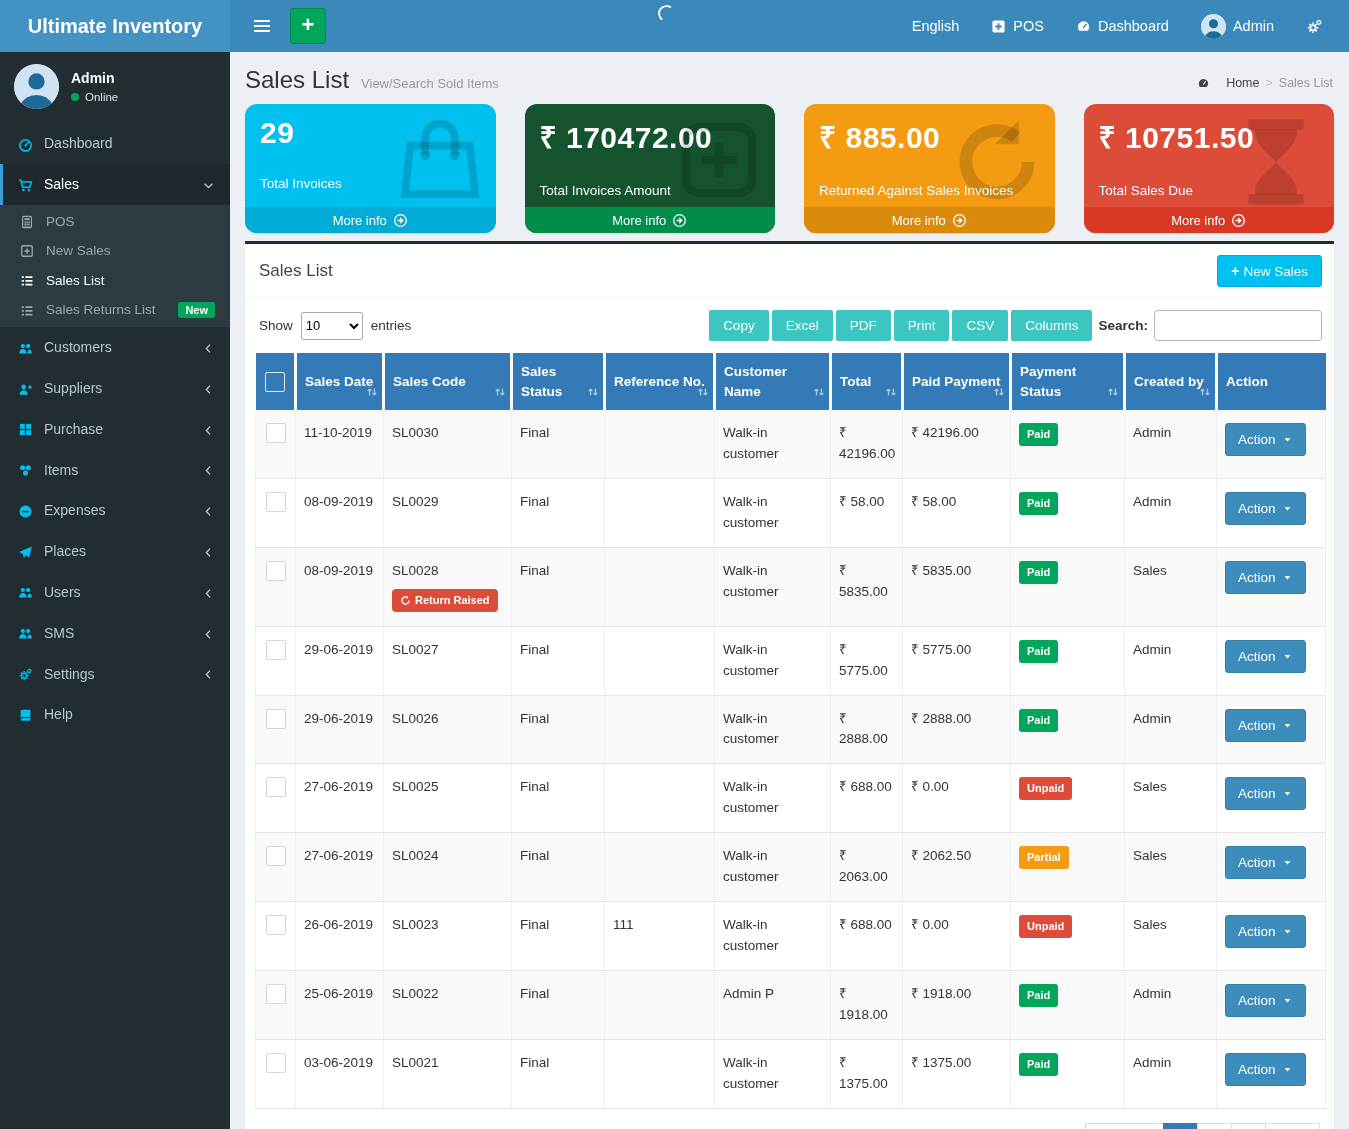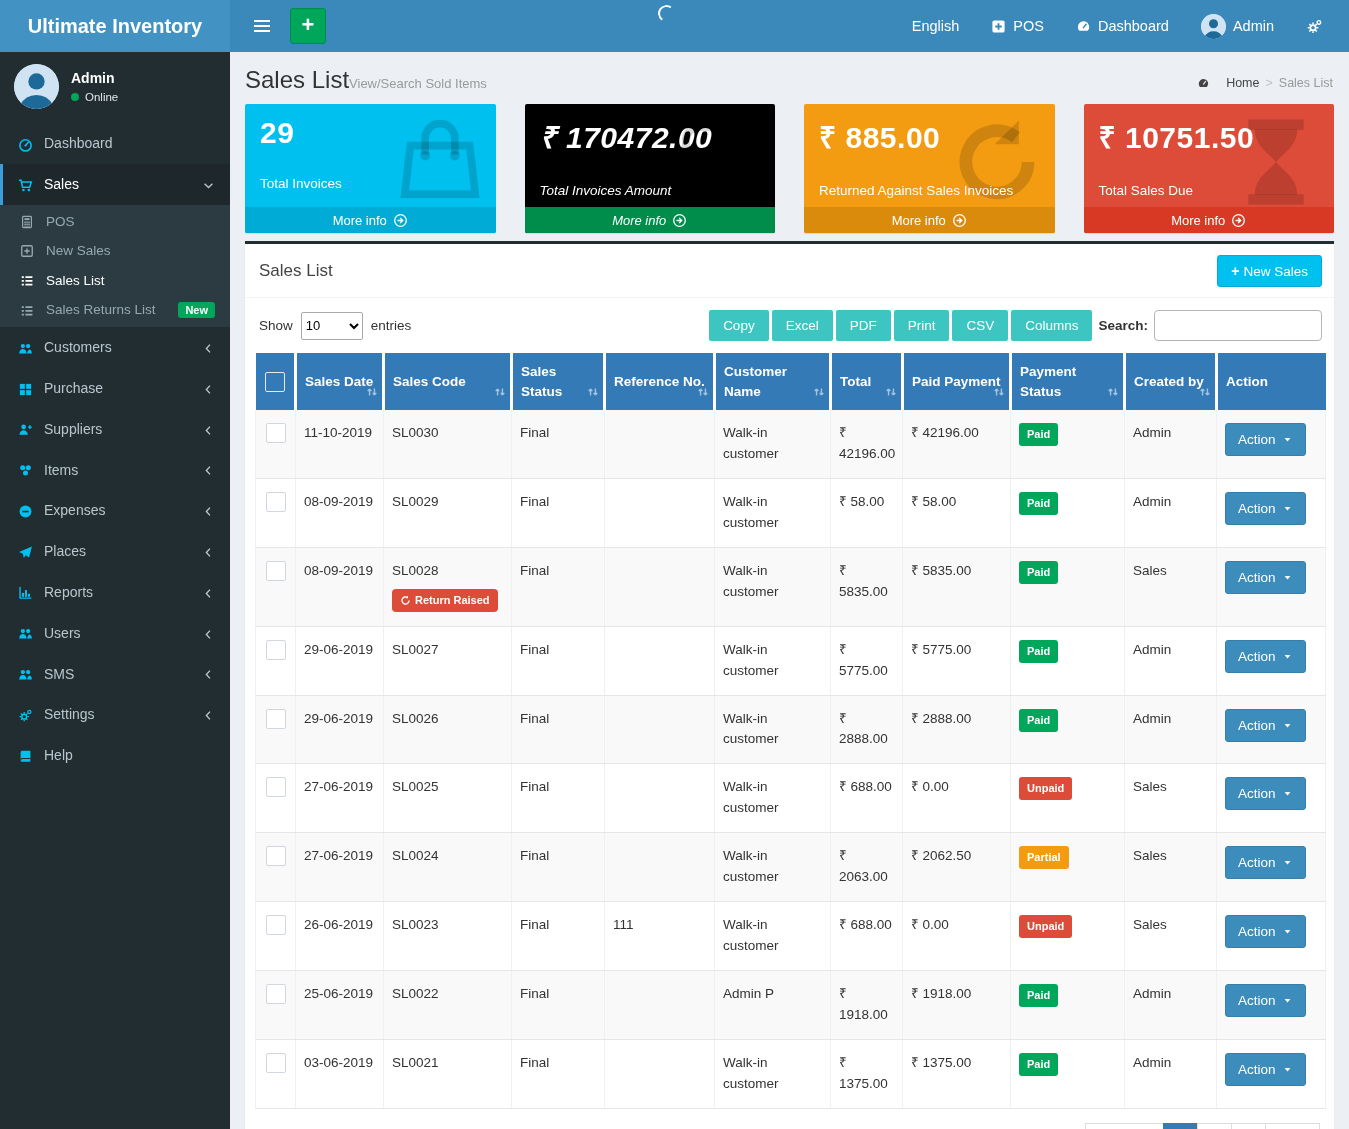--- a/index.html
+++ b/index.html
@@ -35,35 +35,35 @@
   .submenu { background: #2c3b41; padding: 2px 0; }
   .submenu-item { display: flex; align-items: center; padding: 7px 15px 7px 20px; color: #97a9b0; font-size: 13.5px; cursor: pointer; }
   .submenu-item .mi-icon { width: 26px; color: #97a9b0; flex-shrink: 0; }
   .submenu-item.active { color: #fff; }
   .submenu-item.active .mi-icon { color: #fff; }
 
   
   .content { position: absolute; top: 52px; left: 230px; width: 1119px; height: 1077px; display: flex; flex-direction: column; background: #ecf0f5; }
   .content-header { padding: 14px 15px 10px; position: relative; }
   .page-title { font-size: 24px; color: #333; font-weight: normal; display: inline; }
-  .page-subtitle { font-size: 13px; color: #999; margin-left: 0; }
+  .page-subtitle { font-size: 13px; color: #999; margin-left: 12px; }
   .breadcrumb { position: absolute; right: 16px; top: 24px; font-size: 12.5px; color: #999; display: flex; align-items: center; gap: 6px; }
   .breadcrumb .bc-home { color: #444; display: flex; align-items: center; gap: 16px; cursor: pointer; }
   .bc-sep { color: #c0c0c0; }
 
   
   .info-row { display: flex; gap: 29px; padding: 0 15px; }
-  .info-box { flex: 1; color: #fff; border-radius: 2px; position: relative; overflow: hidden; box-shadow: 0 1px 1px rgba(0,0,0,.1); }
+  .info-box { flex: 1; color: #fff; border-radius: 12px; position: relative; overflow: hidden; box-shadow: 0 1px 1px rgba(0,0,0,.1); }
   .ib-body { padding: 12px 15px 10px; height: 103px; position: relative; }
   .ib-value { font-size: 30px; font-weight: bold; letter-spacing: .5px; }
   .ib-label { font-size: 13.5px; margin-top: 26px; position: relative; z-index: 2; }
   .ib-icon { position: absolute; right: 12px; top: 12px; color: rgba(0,0,0,.15); z-index: 1; }
   .ib-footer { height: 26px; font-size: 13px; display: flex; align-items: center; justify-content: center; gap: 6px; cursor: pointer; }
   .box-cyan  { background: #00c0ef; } .box-cyan  .ib-footer { background: #00acd6; }
-  .box-green { background: #000000; font-style: italic; } .box-green .ib-footer { background: #008d4c; }
+  .box-green { background: #14532d; } .box-green .ib-footer { background: #008d4c; }
   .box-orange{ background: #f39c12; } .box-orange .ib-footer { background: #db8b0b; }
   .box-red   { background: #dd4b39; } .box-red   .ib-footer { background: #d73925; }
 
   
   .panel { margin: 8px 15px 15px; background: #fff; border-top: 3px solid #222d32; box-shadow: 0 1px 1px rgba(0,0,0,.1); }
   .panel-header { padding: 11px 12px 10px 14px; display: flex; align-items: center; border-bottom: 1px solid #f4f4f4; }
   .panel-title { font-size: 17px; color: #444; font-weight: normal; }
   .new-sales-btn { margin-left: auto; background: #00c0ef; border: 1px solid #00acd6; color: #fff; font-size: 13.5px; padding: 7px 13px; border-radius: 3px; cursor: pointer; font-family: inherit; }
   .new-sales-btn b { font-size: 14px; margin-right: 4px; }
   .panel-toolbar { display: flex; align-items: center; padding: 12px 12px 12px 14px; }
@@ -237,47 +237,47 @@
             </g>
           </svg></span>
         <span class="mi-label">Customers</span>
         <span class="mi-arrow"><svg viewBox="0 0 16 16" width="13" height="13">
             <path d="M9.8 3.2L5.4 8l4.4 4.8" fill="none" stroke="currentColor" stroke-width="1.7"></path>
           </svg></span>
       </div>
       <div class="menu-item">
         <span class="mi-icon"><svg viewBox="0 0 16 16" width="15" height="15">
             <g fill="currentColor">
+              <circle cx="6" cy="5.2" r="2.5"></circle>
+              <path d="M1.5 13.5c.3-3.2 2.2-4.8 4.5-4.8s4.2 1.6 4.5 4.8z"></path>
+            </g>
+            <path d="M12.7 3.5v4M10.7 5.5h4" stroke="currentColor" stroke-width="1.5"></path>
+          </svg></span>
+        <span class="mi-label">Suppliers</span>
+        <span class="mi-arrow"><svg viewBox="0 0 16 16" width="13" height="13">
+            <path d="M9.8 3.2L5.4 8l4.4 4.8" fill="none" stroke="currentColor" stroke-width="1.7"></path>
+          </svg></span>
+      </div>
+      <div class="menu-item">
+        <span class="mi-icon"><svg viewBox="0 0 16 16" width="15" height="15">
+            <g fill="currentColor">
               <rect x="2" y="2" width="5.3" height="5.3"></rect>
               <rect x="8.7" y="2" width="5.3" height="5.3"></rect>
               <rect x="2" y="8.7" width="5.3" height="5.3"></rect>
               <rect x="8.7" y="8.7" width="5.3" height="5.3"></rect>
             </g>
           </svg></span>
         <span class="mi-label">Purchase</span>
         <span class="mi-arrow"><svg viewBox="0 0 16 16" width="13" height="13">
             <path d="M9.8 3.2L5.4 8l4.4 4.8" fill="none" stroke="currentColor" stroke-width="1.7"></path>
           </svg></span>
       </div>
       <div class="menu-item">
         <span class="mi-icon"><svg viewBox="0 0 16 16" width="15" height="15">
             <g fill="currentColor">
-              <circle cx="6" cy="5.2" r="2.5"></circle>
-              <path d="M1.5 13.5c.3-3.2 2.2-4.8 4.5-4.8s4.2 1.6 4.5 4.8z"></path>
-            </g>
-            <path d="M12.7 3.5v4M10.7 5.5h4" stroke="currentColor" stroke-width="1.5"></path>
-          </svg></span>
-        <span class="mi-label">Suppliers</span>
-        <span class="mi-arrow"><svg viewBox="0 0 16 16" width="13" height="13">
-            <path d="M9.8 3.2L5.4 8l4.4 4.8" fill="none" stroke="currentColor" stroke-width="1.7"></path>
-          </svg></span>
-      </div>
-      <div class="menu-item">
-        <span class="mi-icon"><svg viewBox="0 0 16 16" width="15" height="15">
-            <g fill="currentColor">
               <circle cx="5" cy="5" r="2.7"></circle>
               <circle cx="11" cy="5" r="2.7"></circle>
               <circle cx="8" cy="10.6" r="2.7"></circle>
             </g>
           </svg></span>
         <span class="mi-label">Items</span>
         <span class="mi-arrow"><svg viewBox="0 0 16 16" width="13" height="13">
             <path d="M9.8 3.2L5.4 8l4.4 4.8" fill="none" stroke="currentColor" stroke-width="1.7"></path>
           </svg></span>
       </div>
@@ -289,34 +289,20 @@
         <span class="mi-label">Expenses</span>
         <span class="mi-arrow"><svg viewBox="0 0 16 16" width="13" height="13">
             <path d="M9.8 3.2L5.4 8l4.4 4.8" fill="none" stroke="currentColor" stroke-width="1.7"></path>
           </svg></span>
       </div>
       <div class="menu-item">
         <span class="mi-icon"><svg viewBox="0 0 16 16" width="15" height="15">
             <path d="M14.8 1.6L1.2 7.4l4 1.8 1 4.6 2-3 3.6 2.4z" fill="currentColor"></path>
           </svg></span>
         <span class="mi-label">Places</span>
-        <span class="mi-arrow"><svg viewBox="0 0 16 16" width="13" height="13">
-            <path d="M9.8 3.2L5.4 8l4.4 4.8" fill="none" stroke="currentColor" stroke-width="1.7"></path>
-          </svg></span>
-      </div>
-      <div class="menu-item">
-        <span class="mi-icon"><svg viewBox="0 0 16 16" width="15" height="15">
-            <path d="M2.2 2v12h12" fill="none" stroke="currentColor" stroke-width="1.5"></path>
-            <g fill="currentColor">
-              <rect x="4.2" y="8.4" width="2.2" height="4.2"></rect>
-              <rect x="7.4" y="5.4" width="2.2" height="7.2"></rect>
-              <rect x="10.6" y="9.4" width="2.2" height="3.2"></rect>
-            </g>
-          </svg></span>
-        <span class="mi-label">Reports</span>
         <span class="mi-arrow"><svg viewBox="0 0 16 16" width="13" height="13">
             <path d="M9.8 3.2L5.4 8l4.4 4.8" fill="none" stroke="currentColor" stroke-width="1.7"></path>
           </svg></span>
       </div>
       <div class="menu-item">
         <span class="mi-icon"><svg viewBox="0 0 16 16" width="15" height="15">
             <g fill="currentColor">
               <circle cx="5.2" cy="5.4" r="2.3"></circle>
               <circle cx="10.8" cy="5.4" r="2.3"></circle>
               <path d="M1.2 13.2c.3-3 2-4.6 4-4.6s3.7 1.6 4 4.6z"></path>

